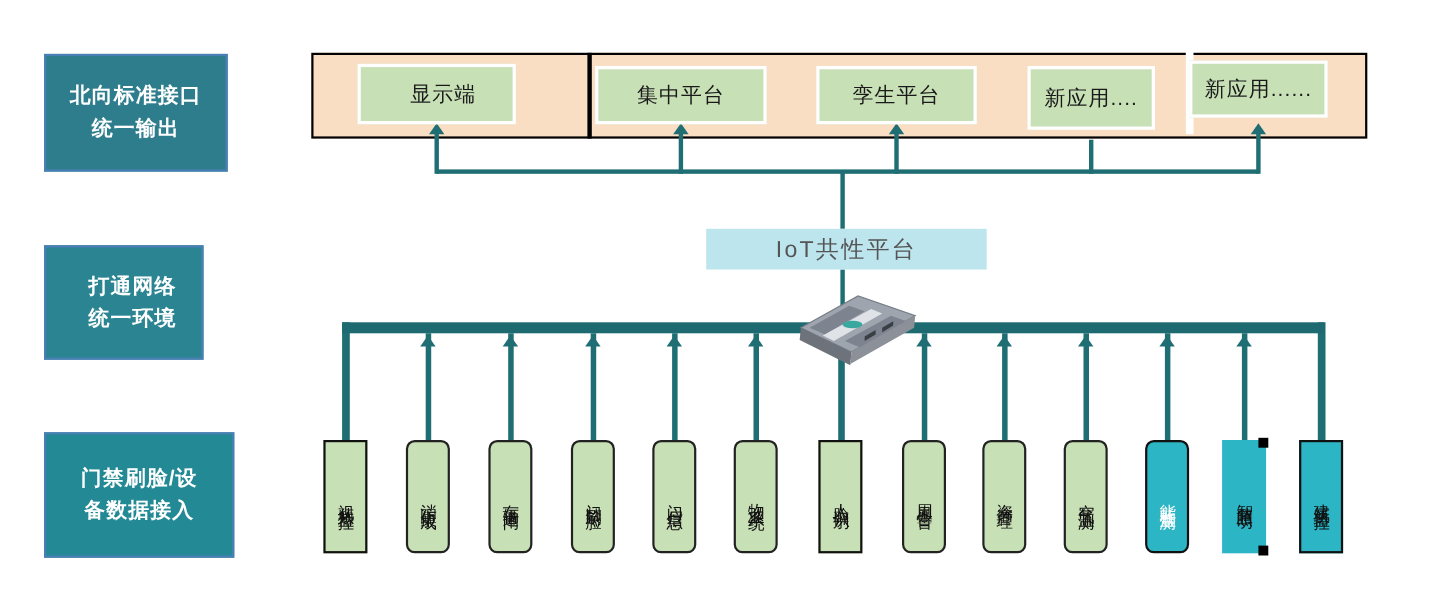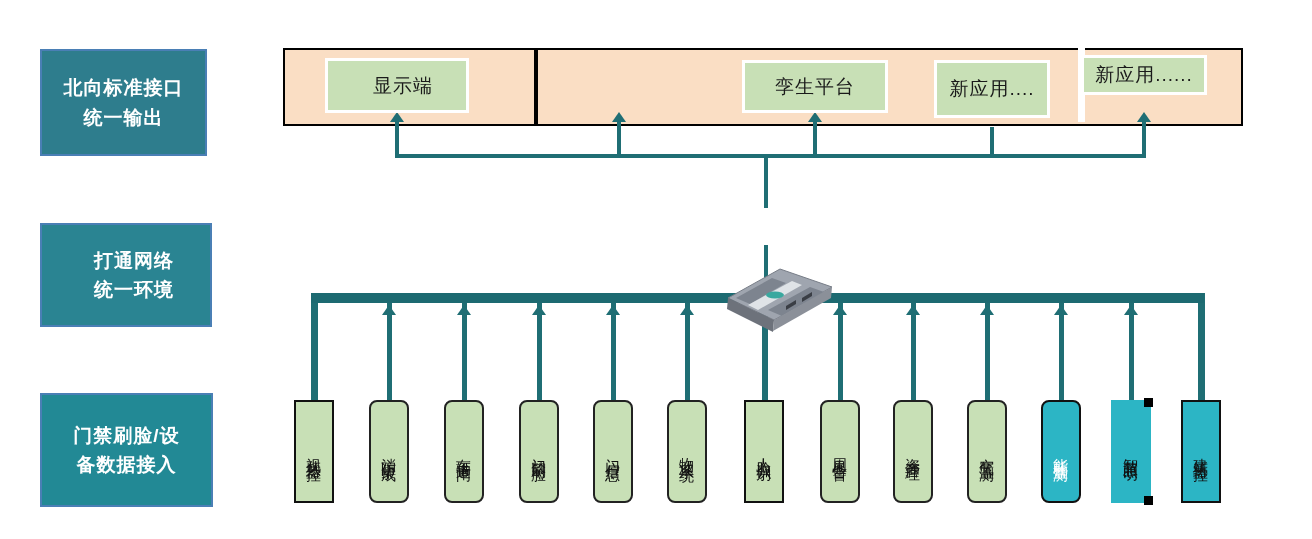--- a/index.html
+++ b/index.html
@@ -4,21 +4,21 @@
 <style>
   html,body{margin:0;padding:0;background:#fff;}
   .canvas{position:relative;width:1312px;height:539px;background:#fff;overflow:hidden;
           font-family:"Liberation Sans","DejaVu Sans",sans-serif;}
 
   
   .side-label{position:absolute;left:40px;display:flex;align-items:center;justify-content:center;
     text-align:center;color:#fff;font-weight:bold;font-size:19px;line-height:1.55;
     white-space:pre-line;border:2px solid #4a7fb5;box-sizing:border-box;letter-spacing:1px;}
   .side-label.l1{top:49px;width:167px;height:107px;background:#2e7d8d;}
-  .side-label.l2{top:223px;width:172px;height:104px;background:#2a8492;padding-left:16px;}
+  .side-label.l2{top:223px;width:145px;height:104px;background:#2a8492;padding-left:16px;}
   .side-label.l3{top:393px;width:173px;height:114px;background:#228995;}
 
   
   .top-bar{position:absolute;left:283px;top:48px;width:960px;height:78px;background:#fadec4;
     border:2px solid #000;box-sizing:border-box;}
   .top-divider{position:absolute;left:534px;top:48px;width:4px;height:78px;background:#000;}
   .top-gap{position:absolute;left:1078px;top:46px;width:7px;height:76px;background:#fff;}
   .top-box{position:absolute;background:#c8e0b6;border:3px solid #fff;box-sizing:border-box;
     display:flex;align-items:center;justify-content:center;font-size:19px;color:#1a1a1a;
     letter-spacing:1px;z-index:2;}
@@ -59,38 +59,40 @@
 统一输出</div>
   <div class="side-label l2">打通网络
 统一环境</div>
   <div class="side-label l3">门禁刷脸/设
 备数据接入</div>
 
   <div class="top-bar"></div>
   <div class="top-divider"></div>
   <div class="top-gap"></div>
 
+  <div class="platform-box">IoT共性平台</div>
 
   <div class="bus-bar"></div>
 
   <svg class="device" viewBox="0 0 130 84" xmlns="http://www.w3.org/2000/svg">
     <polygon points="16,42 68,13 120,31 62,64" fill="#9fa5af" stroke="#777d87" stroke-width="1"></polygon>
     <polygon points="24,42 60,22 74,27 38,48" fill="#7d848f"></polygon>
     <polygon points="56,54 98,31 112,36 70,60" fill="#7d848f"></polygon>
     <polygon points="36,49 80,25 90,29 46,54" fill="#dfe3e7"></polygon>
     <ellipse cx="63" cy="39" rx="9" ry="3.5" fill="#3aa89f"></ellipse>
     <polygon points="16,42 62,64 61,76 15,53" fill="#6d727b"></polygon>
     <polygon points="62,64 120,31 119,42 61,75" fill="#8b9099"></polygon>
     <polygon points="90,42 100,36 100,40 90,46" fill="#3a3e45"></polygon>
     <polygon points="74,50 84,44 84,48 74,54" fill="#3a3e45"></polygon>
   </svg>
 <div class="top-box" style="left: 325px; top: 58px; width: 144px; height: 55px; padding-left: 12px;">显示端</div>
+    <div class="top-box" style="left: 541px; top: 60px; width: 156px; height: 53px;">集中平台</div>
     <div class="top-box" style="left: 742px; top: 60px; width: 146px; height: 53px;">孪生平台</div>
     <div class="top-box" style="left: 934px; top: 60px; width: 116px; height: 58px;">新应用....</div>
-    <div class="top-box" style="left: 1081px; top: 55px; width: 126px; height: 40px;">新应用......</div>
+    <div class="top-box" style="left: 1081px; top: 55px; width: 126px; height: 52px;">新应用......</div>
     <div class="hline" style="left: 397px; top: 154px; width: 747px; height: 4px;"></div>
     <div class="vline" style="left: 395px; top: 120px; width: 4px; height: 38px;"></div>
     <div class="arrow-up" style="left: 390px; top: 112px;"></div>
     <div class="vline" style="left: 617px; top: 120px; width: 4px; height: 38px;"></div>
     <div class="arrow-up" style="left: 612px; top: 112px;"></div>
     <div class="vline" style="left: 813px; top: 120px; width: 4px; height: 38px;"></div>
     <div class="arrow-up" style="left: 808px; top: 112px;"></div>
     <div class="vline" style="left: 990px; top: 127px; width: 4px; height: 31px;"></div>
     <div class="vline" style="left: 1142px; top: 120px; width: 4px; height: 38px;"></div>
     <div class="arrow-up" style="left: 1137px; top: 112px;"></div>

